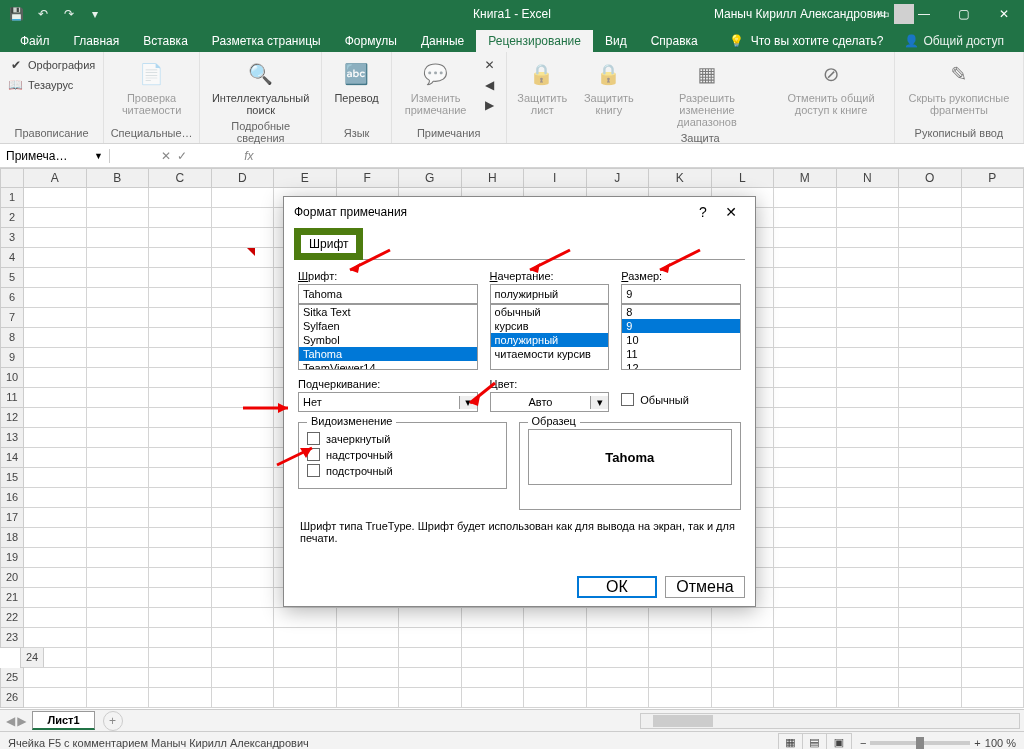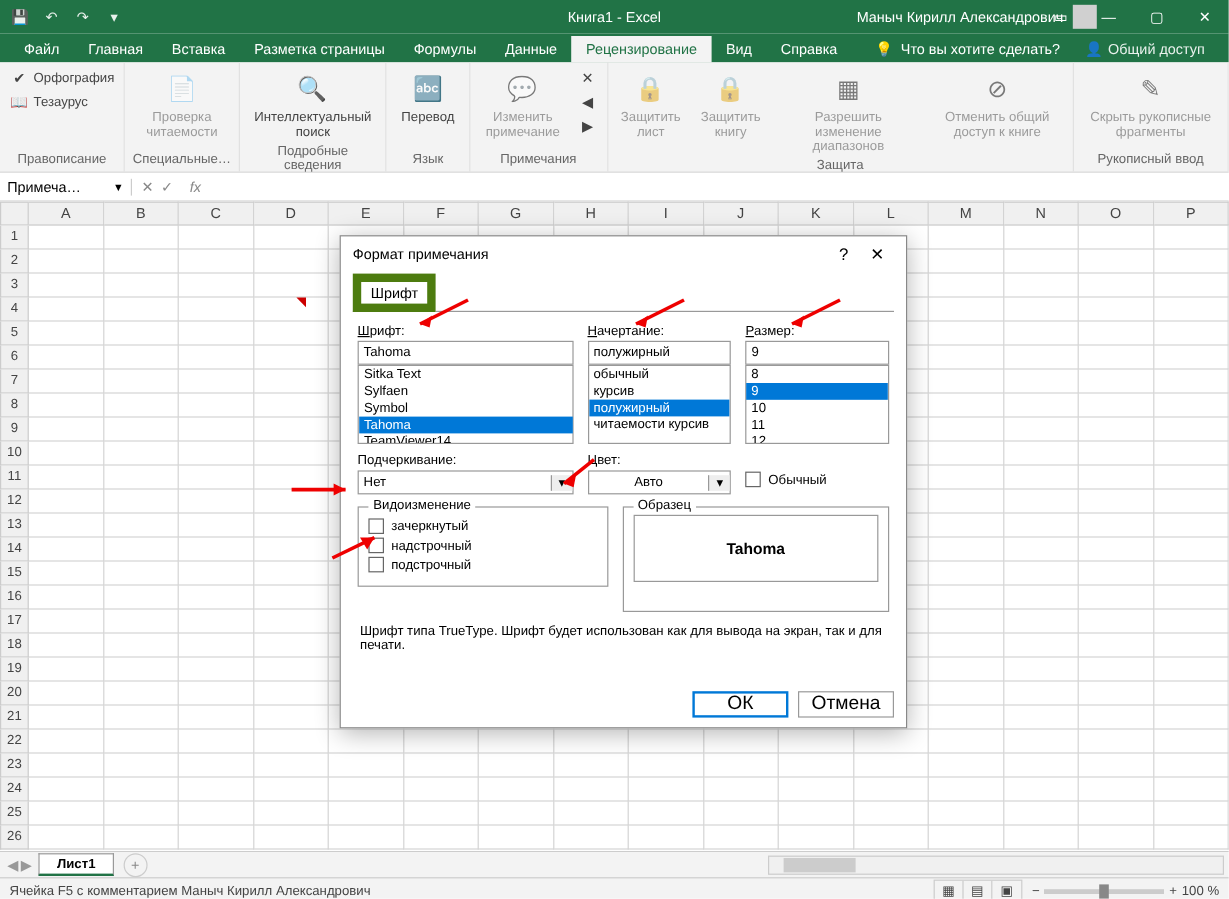--- a/index.html
+++ b/index.html
@@ -29,21 +29,21 @@
 .group-label { text-align:center; font-size:11px; color:#666; padding:2px 0; }
 .rbtn { display:flex; flex-direction:column; align-items:center; justify-content:center; padding:2px 6px; min-width:40px; }
 .rbtn.disabled { opacity:0.5; }
 .rbtn .ico { width:32px; height:32px; display:flex; align-items:center; justify-content:center; font-size:20px; }
 .rbtn .lbl { font-size:11px; color:#444; text-align:center; line-height:12px; margin-top:2px; }
 .stack { display:flex; flex-direction:column; gap:2px; }
 .stack .srow { display:flex; align-items:center; gap:4px; font-size:11px; color:#444; padding:1px 2px; }
 .stack .srow .sico { width:16px; height:16px; display:flex; align-items:center; justify-content:center; font-size:12px; }
 
 
-.fxbar { height:24px; background:#fff; border-bottom:1px solid #d4d4d4; display:flex; align-items:center; }
+.fxbar { height:24px; background:#fff; border-bottom:1px solid #d4d4d4; display:flex; align-items:center;gap:43px; }
 .fxbar .namebox { width:110px; border-right:1px solid #ccc; padding:0 6px; font-size:12px; display:flex; align-items:center; justify-content:space-between; }
 .fxbar .fxbtns { display:flex; gap:6px; padding:0 8px; color:#888; }
 .fxbar .fx { font-style:italic; color:#888; padding:0 6px; font-size:12px; }
 
 
 .grid-wrap { position:relative; height:541px; background:#fff; }
 .colhdr { height:20px; display:flex; padding-left:24px; }
 .colhdr .sel { width:24px; height:20px; background:#f0f0f0; border:1px solid #ccc; position:absolute; left:0; top:0; }
 .colhdr .ch { width:64px; background:#f0f0f0; border:1px solid #ccc; border-left:none; text-align:center; font-size:12px; color:#444; line-height:19px; }
 .rows { position:relative; }
@@ -299,21 +299,21 @@
       <div class="rowhdr" style="top: 260px;">14</div>
       <div class="rowhdr" style="top: 280px;">15</div>
       <div class="rowhdr" style="top: 300px;">16</div>
       <div class="rowhdr" style="top: 320px;">17</div>
       <div class="rowhdr" style="top: 340px;">18</div>
       <div class="rowhdr" style="top: 360px;">19</div>
       <div class="rowhdr" style="top: 380px;">20</div>
       <div class="rowhdr" style="top: 400px;">21</div>
       <div class="rowhdr" style="top: 420px;">22</div>
       <div class="rowhdr" style="top: 440px;">23</div>
-      <div class="rowhdr" style="top: 460px;">24</div>
+      <div class="rowhdr" style="top: 460px; margin-left: 20px;">24</div>
       <div class="rowhdr" style="top: 480px;">25</div>
       <div class="rowhdr" style="top: 500px;">26</div>
       <div class="cells">
         <div class="cellrow">
           <div class="cell"></div>
           <div class="cell"></div>
           <div class="cell"></div>
           <div class="cell"></div>
           <div class="cell"></div>
           <div class="cell"></div>

